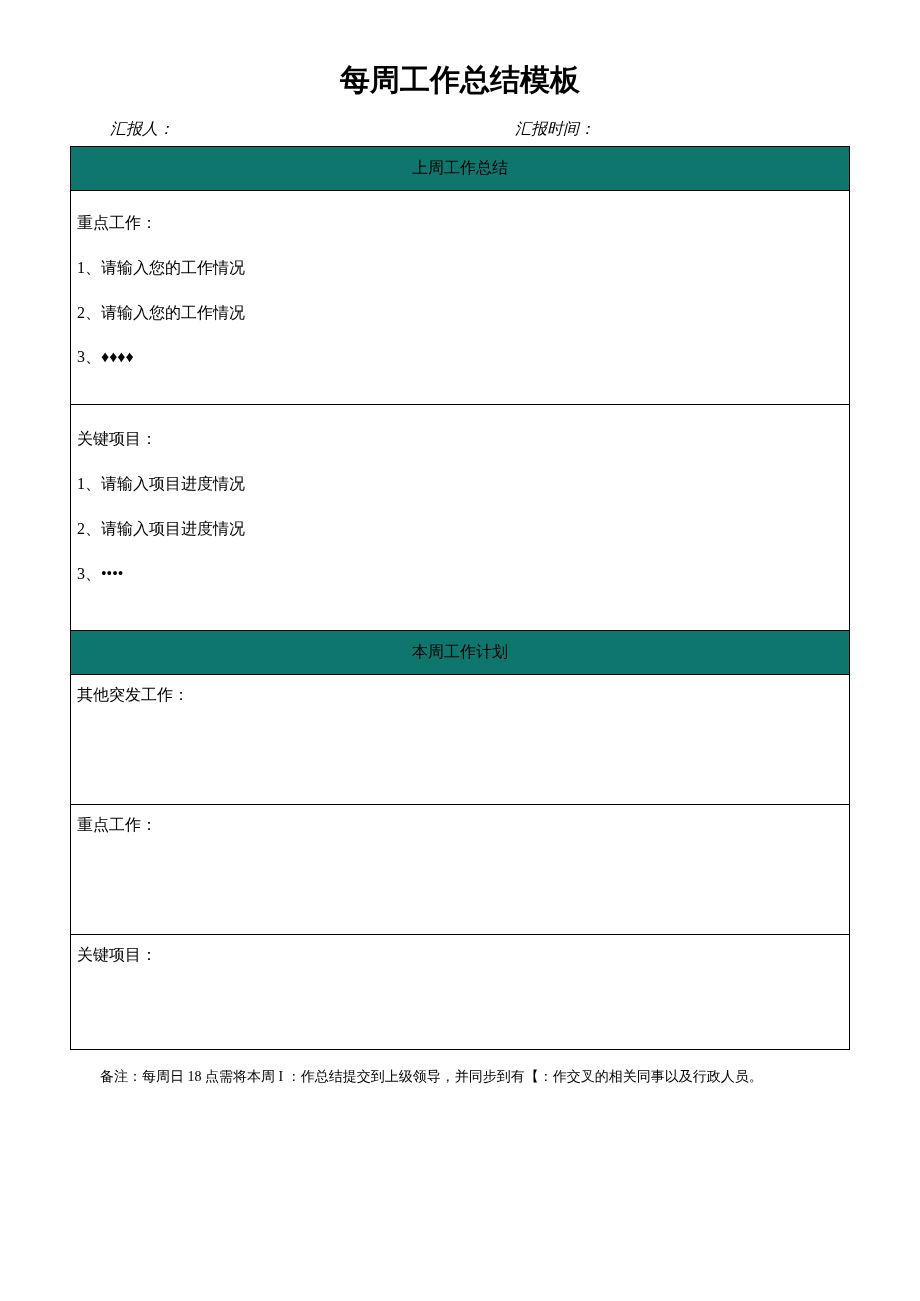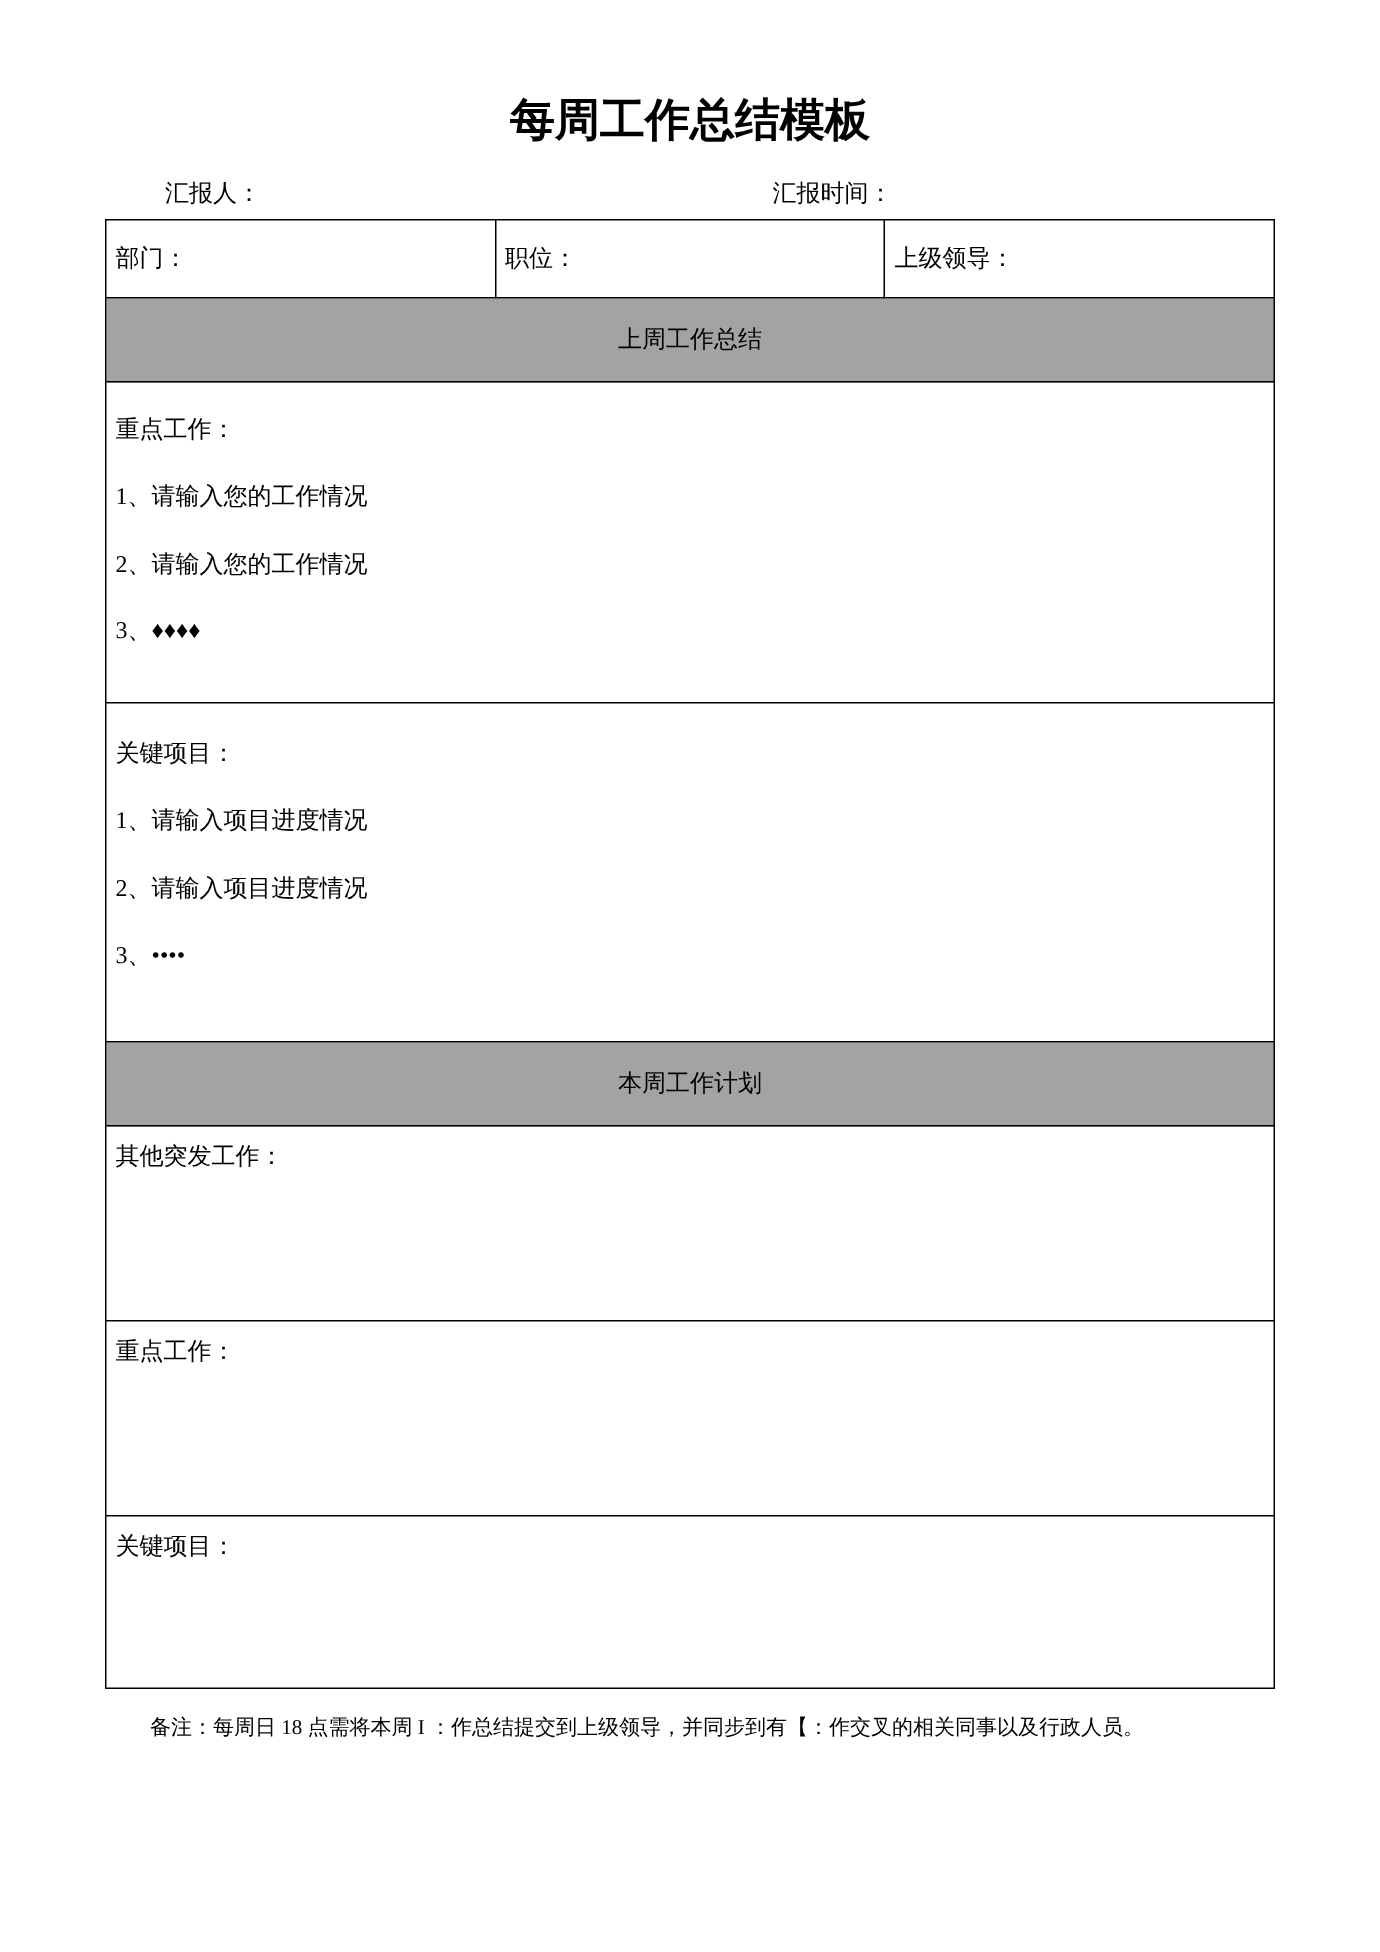--- a/index.html
+++ b/index.html
@@ -20,20 +20,21 @@
       font-weight: bold;
       margin-bottom: 18px;
       font-family: "SimHei", "黑体", sans-serif;
     }
     .header-row {
       display: flex;
       justify-content: space-between;
       margin-bottom: 6px;
       padding: 0 40px 0 40px;
       font-size: 16px;
+      font-style: italic;
     }
     .header-left {
       flex: 1;
     }
     .header-right {
       flex: 1;
       padding-left: 110px;
     }
     table {
       width: 100%;
@@ -44,24 +45,24 @@
       border: 1px solid #000;
       padding: 8px 6px;
       font-size: 16px;
       vertical-align: top;
     }
     .info-row td {
       height: 52px;
       vertical-align: middle;
     }
     .section-header {
-      background-color: #a3a3a3;
+      background-color: #0f766e;
       text-align: center;
       font-size: 16px;
-      height: 56px;
+      height: 44px;
       vertical-align: middle;
     }
     .content-cell {
       line-height: 2.8;
       padding: 10px 6px 24px 6px;
     }
     .content-cell-mid {
       line-height: 2.8;
       padding: 12px 6px 34px 6px;
     }
@@ -89,25 +90,20 @@
 
 <h1 class="title">每周工作总结模板</h1>
 
 <div class="header-row">
   <div class="header-left">汇报人：</div>
   <div class="header-right">汇报时间：</div>
 </div>
 
 <table>
   <tbody>
-      <tr class="info-row">
-    <td>部门：</td>
-    <td>职位：</td>
-    <td>上级领导：</td>
-  </tr>
   <tr>
     <td colspan="3" class="section-header">上周工作总结</td>
   </tr>
   <tr>
     <td colspan="3" class="content-cell">
       <div>重点工作：</div>
       <div>1、请输入您的工作情况</div>
       <div>2、请输入您的工作情况</div>
       <div>3、♦♦♦♦</div>
     </td>

